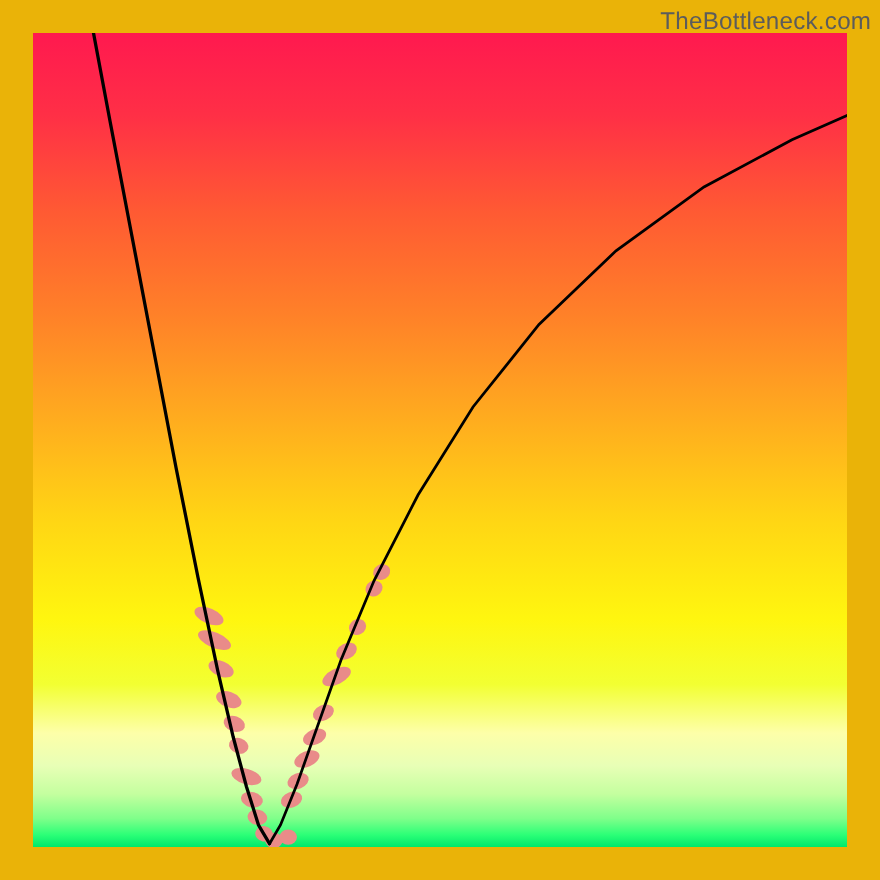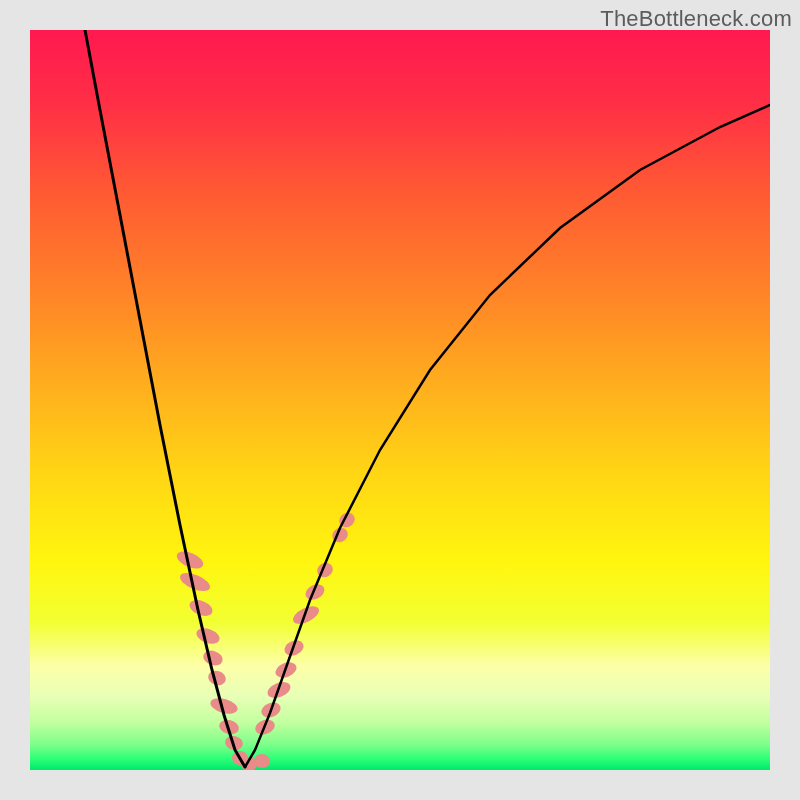--- a/index.html
+++ b/index.html
@@ -7,21 +7,21 @@
     padding: 0;
     width: 800px;
     height: 800px;
     overflow: hidden;
     background: #000;
     font-family: Arial, Helvetica, sans-serif;
   }
   .frame {
     position: absolute;
     inset: 0;
-    background: #e5e5e5;
+    background: #eab308;
   }
   .plot {
     position: absolute;
     left: 30px;
     top: 30px;
     width: 740px;
     height: 740px;
     overflow: hidden;
   }
   .gradient-bg {

